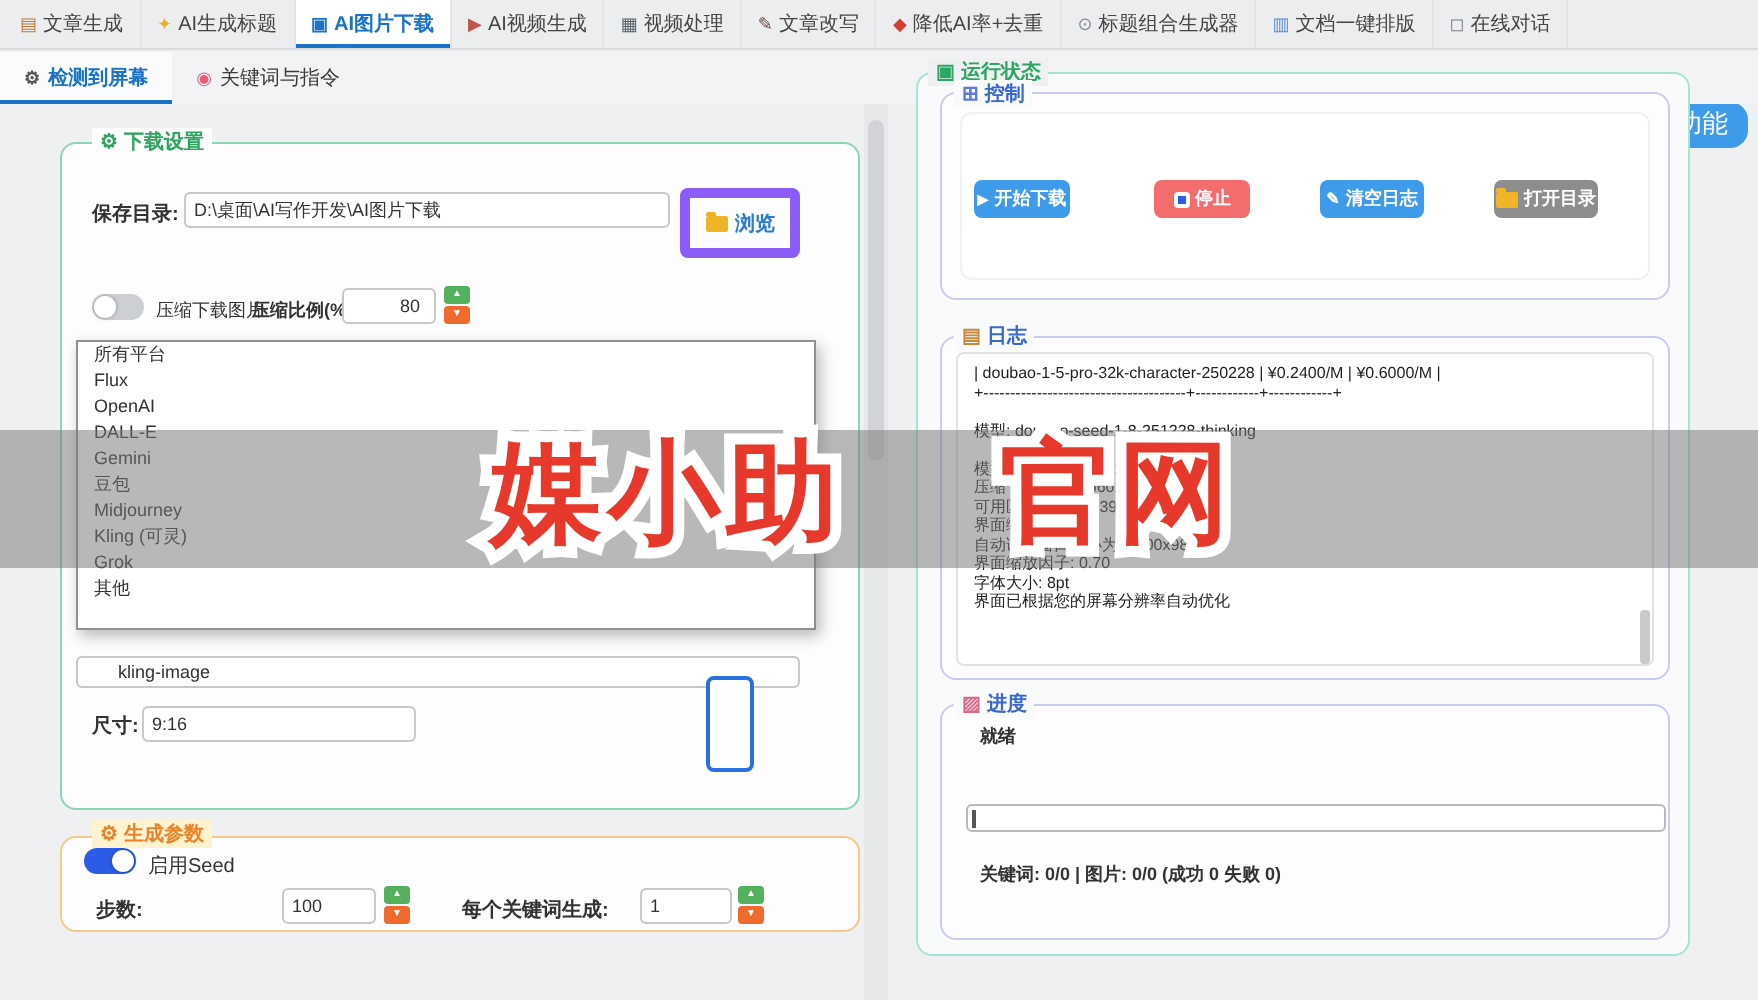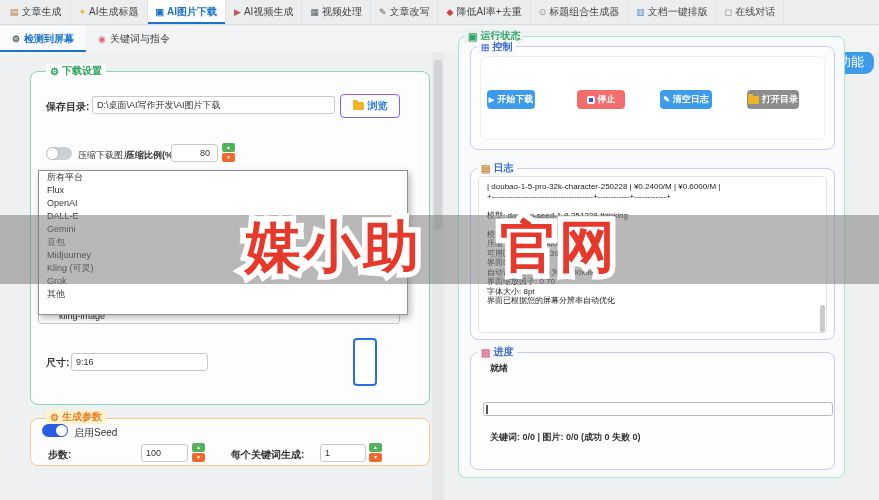--- a/index.html
+++ b/index.html
@@ -38,21 +38,21 @@
   #legend-control { left:477px; top:40px; background:#f9fbfb; color:#3b68cf; }
   #box-log { left:470px; top:168px; width:365px; height:172px; }
   #legend-log { left:477px; top:161px; background:#f9fbfb; color:#3b68cf; }
   #box-progress { left:470px; top:352px; width:365px; height:118px; }
   #legend-progress { left:477px; top:345px; background:#f9fbfb; color:#3b68cf; }
 
   
   .flabel { position:absolute; font-size:10px; font-weight:bold; color:#333; white-space:nowrap; }
   .flabel.plain { font-weight:normal; }
   .tinput { position:absolute; border:1px solid #c6c8ca; border-radius:3px; background:#fff; font-size:9px; color:#333; padding:0 4px; font-family:"Liberation Sans",sans-serif; }
-  #browse-btn { position:absolute; left:340px; top:94px; width:60px; height:24px; background:#fbfdff; border:1px solid #8b5cf6; border-radius:4px; color:#2a7bd2; font-size:10px; font-weight:bold; display:flex; align-items:center; justify-content:center; gap:4px; }
+  #browse-btn { position:absolute; left:340px; top:94px; width:60px; height:35px; background:#fbfdff; border:5px solid #8b5cf6; border-radius:4px; color:#2a7bd2; font-size:10px; font-weight:bold; display:flex; align-items:center; justify-content:center; gap:4px; }
 
   .folder-ic { position:relative; width:11px; height:8px; background:#f0b429; border-radius:1px; display:inline-block; }
   .folder-ic::before { content:""; position:absolute; left:0; top:-2px; width:5px; height:2px; background:#f0b429; border-radius:1px 1px 0 0; }
 
   .toggle { position:absolute; width:26px; height:13px; border-radius:7px; }
   .toggle .knob { position:absolute; top:1px; width:11px; height:11px; border-radius:50%; background:#fff; box-shadow:0 0 2px rgba(0,0,0,.3); }
   .toggle.off { background:#ccd0d5; } .toggle.off .knob { left:1px; }
   .toggle.on { background:var(--seed_on); } .toggle.on .knob { right:1px; }
 
   .spinner { position:absolute; width:13px; display:flex; flex-direction:column; gap:1px; }
@@ -220,21 +220,21 @@
 
       <div class="ditem">Midjourney</div>
 
       <div class="ditem">Kling (可灵)</div>
 
       <div class="ditem">Grok</div>
 
       <div class="ditem">其他</div>
     </div>
 
-  <input class="tinput" style="left: 38px; top: 308px; width: 362px; height: 16px; padding-left: 20px;" value="kling-image">
+  <input class="tinput" style="left: 38px; top: 328px; width: 362px; height: 16px; padding-left: 20px;" value="kling-image">
 
   <div class="flabel" style="left:46px; top:356px;">尺寸:</div>
   <input class="tinput" style="left: 71px; top: 353px; width: 137px; height: 18px;" value="9:16">
   <div id="ratio-preview"></div>
 
   <div class="gbox" id="box-gen"></div>
   <div class="legend" id="legend-gen">
     <span style="color:#e8842c">⚙</span>
     <span>生成参数</span>
   </div>

